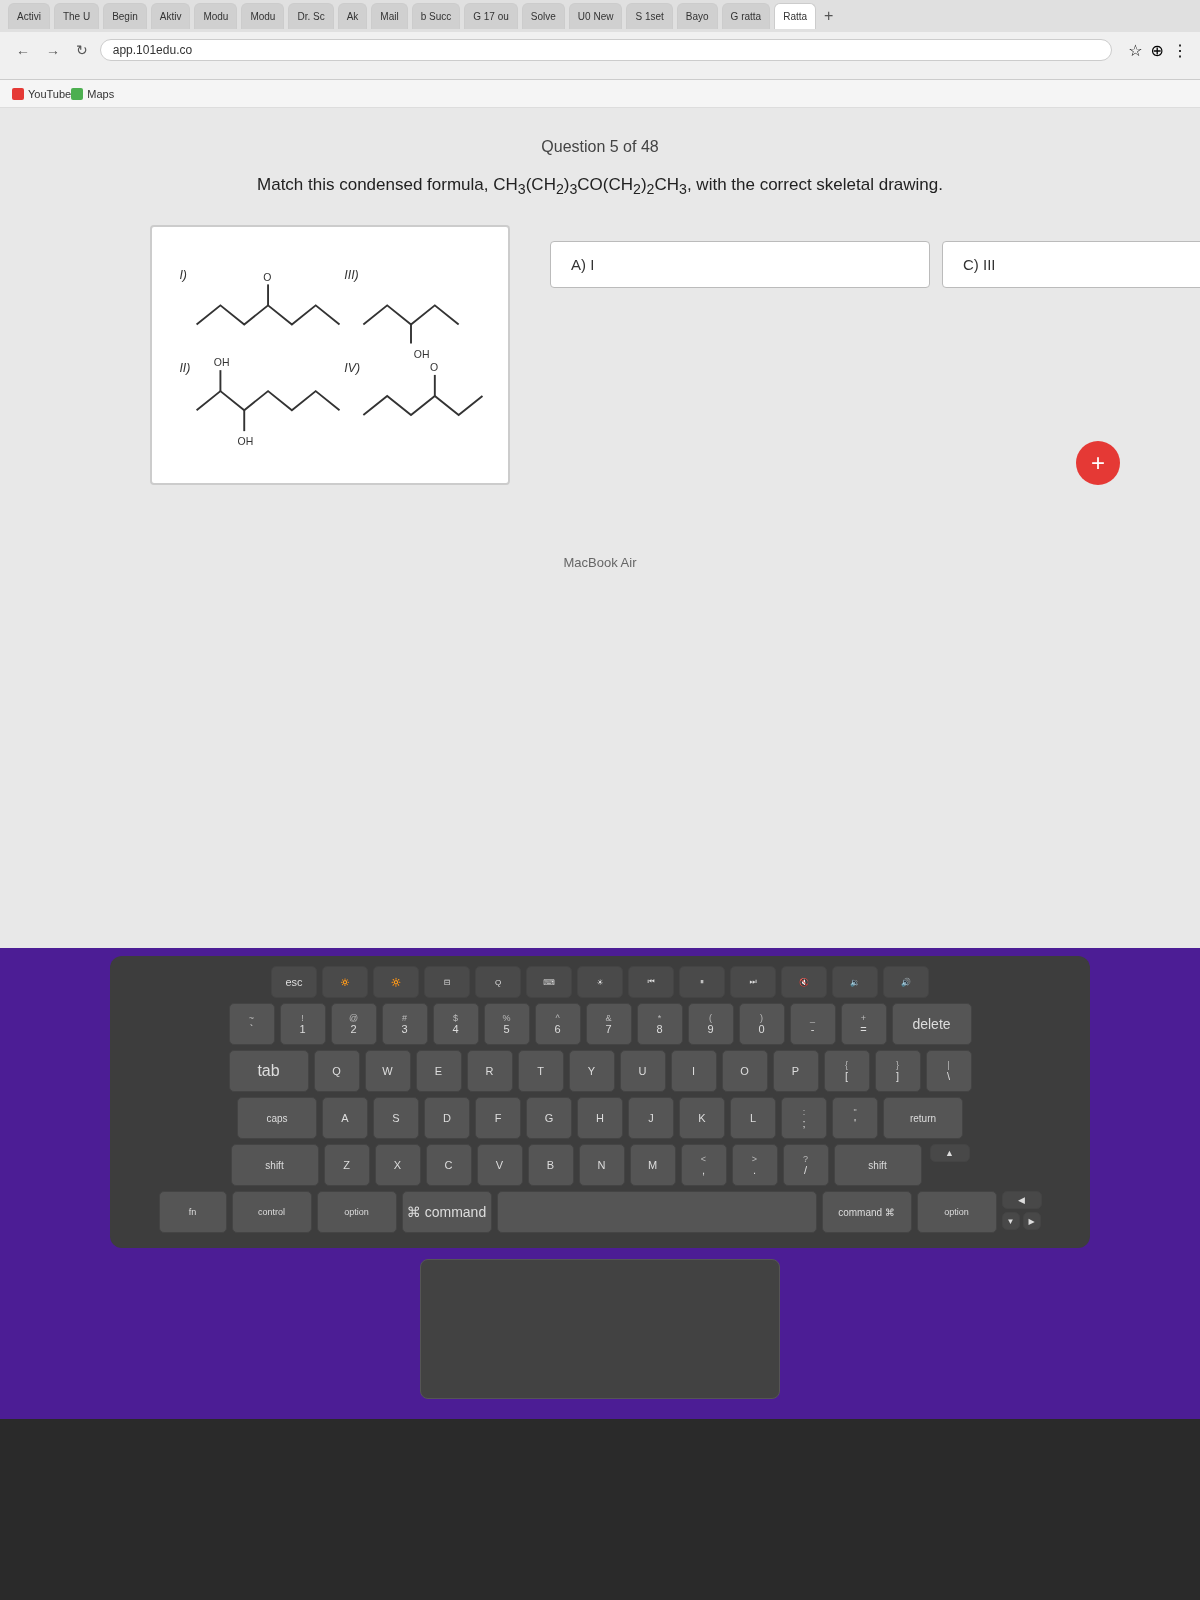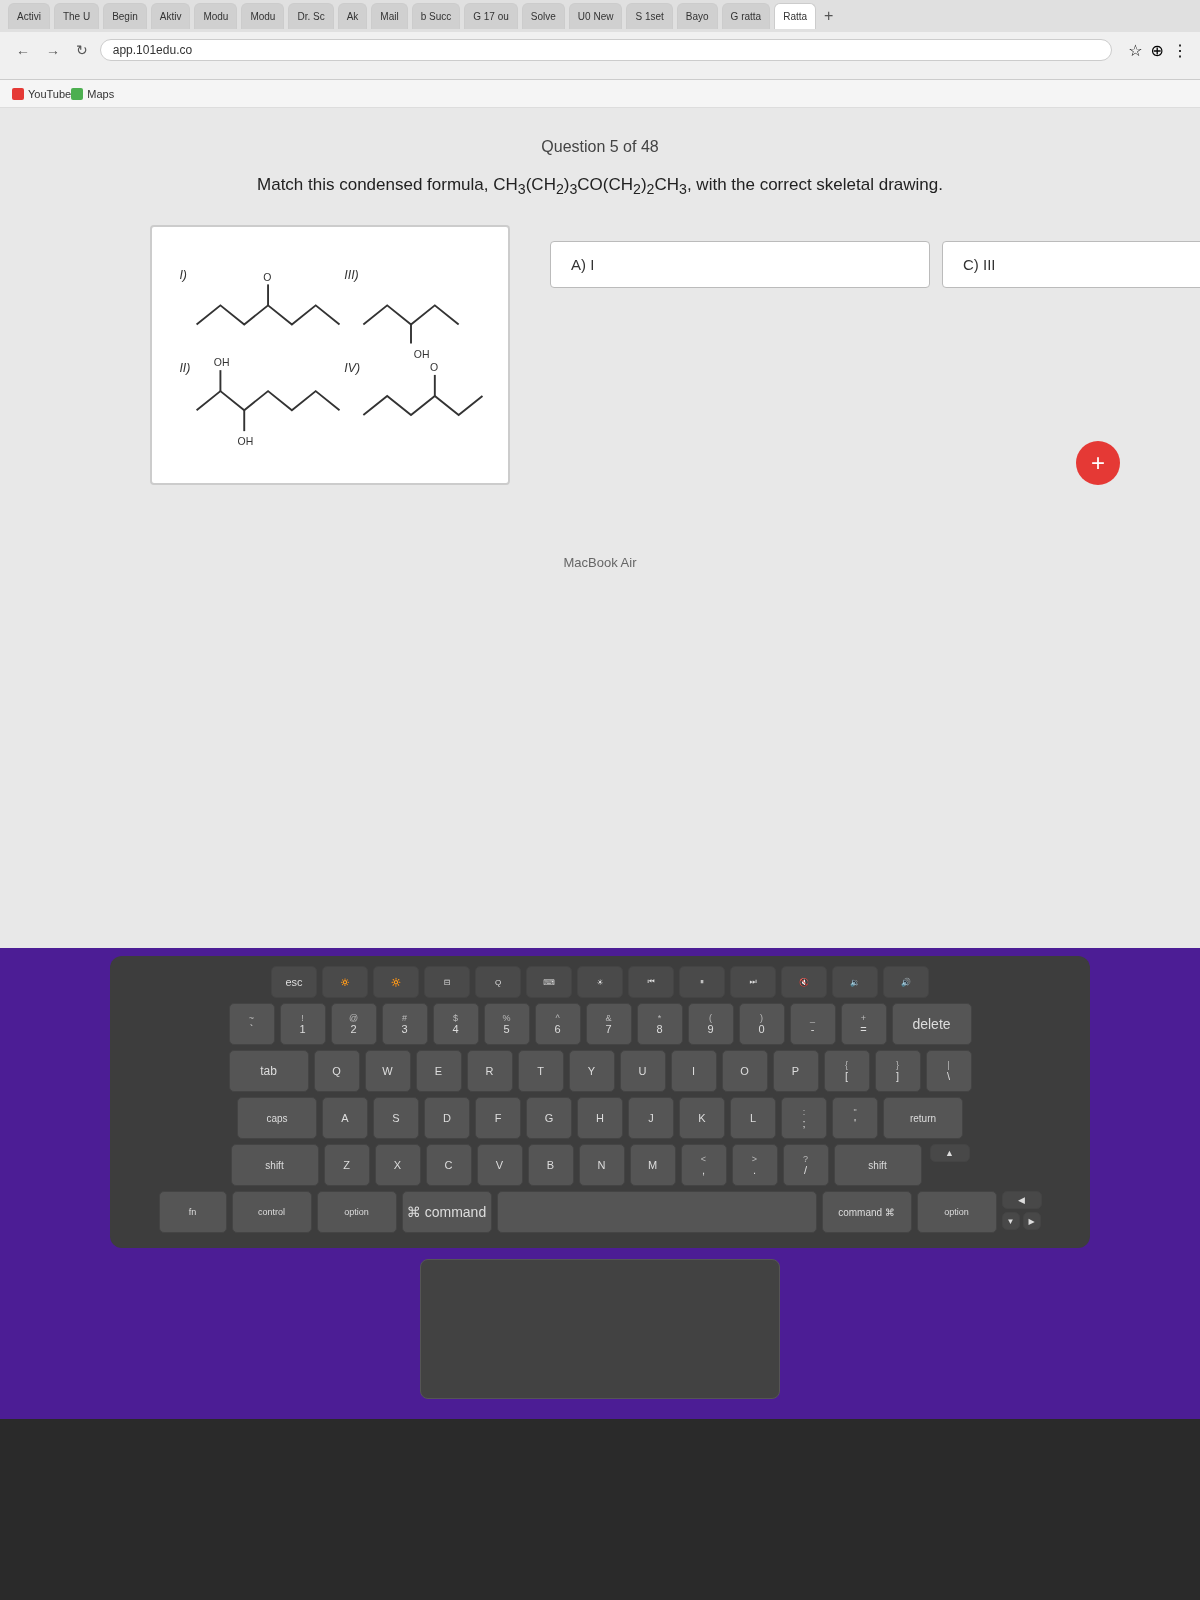--- a/index.html
+++ b/index.html
@@ -463,21 +463,21 @@
           <span class="top-char">+</span>
           <span class="bottom-char">=</span>
         </div>
       <div class="key wider">
           <span class="bottom-char" style="font-size:14px">delete</span>
         </div>
     </div>
 
     <div class="key-row">
       <div class="key wider">
-          <span class="bottom-char" style="font-size:12px">tab</span>
+          <span class="bottom-char" style="font-size:16px">tab</span>
         </div>
       <div class="key">
           <span class="bottom-char">Q</span>
         </div>
       <div class="key">
           <span class="bottom-char">W</span>
         </div>
       <div class="key">
           <span class="bottom-char">E</span>
         </div>

